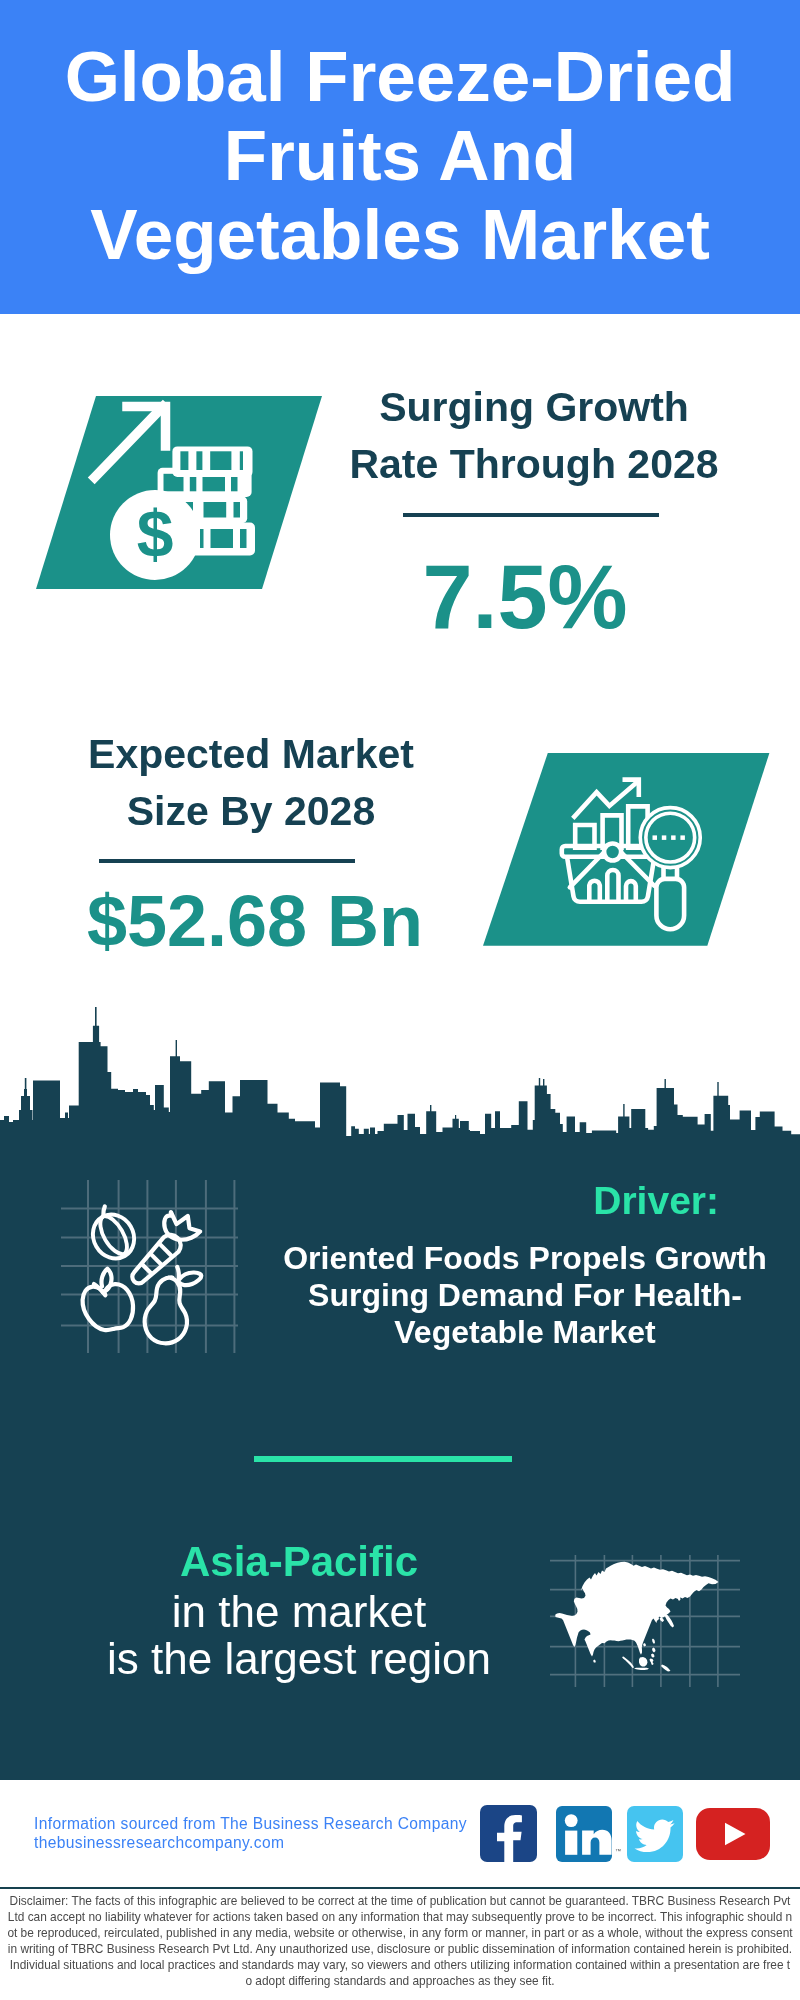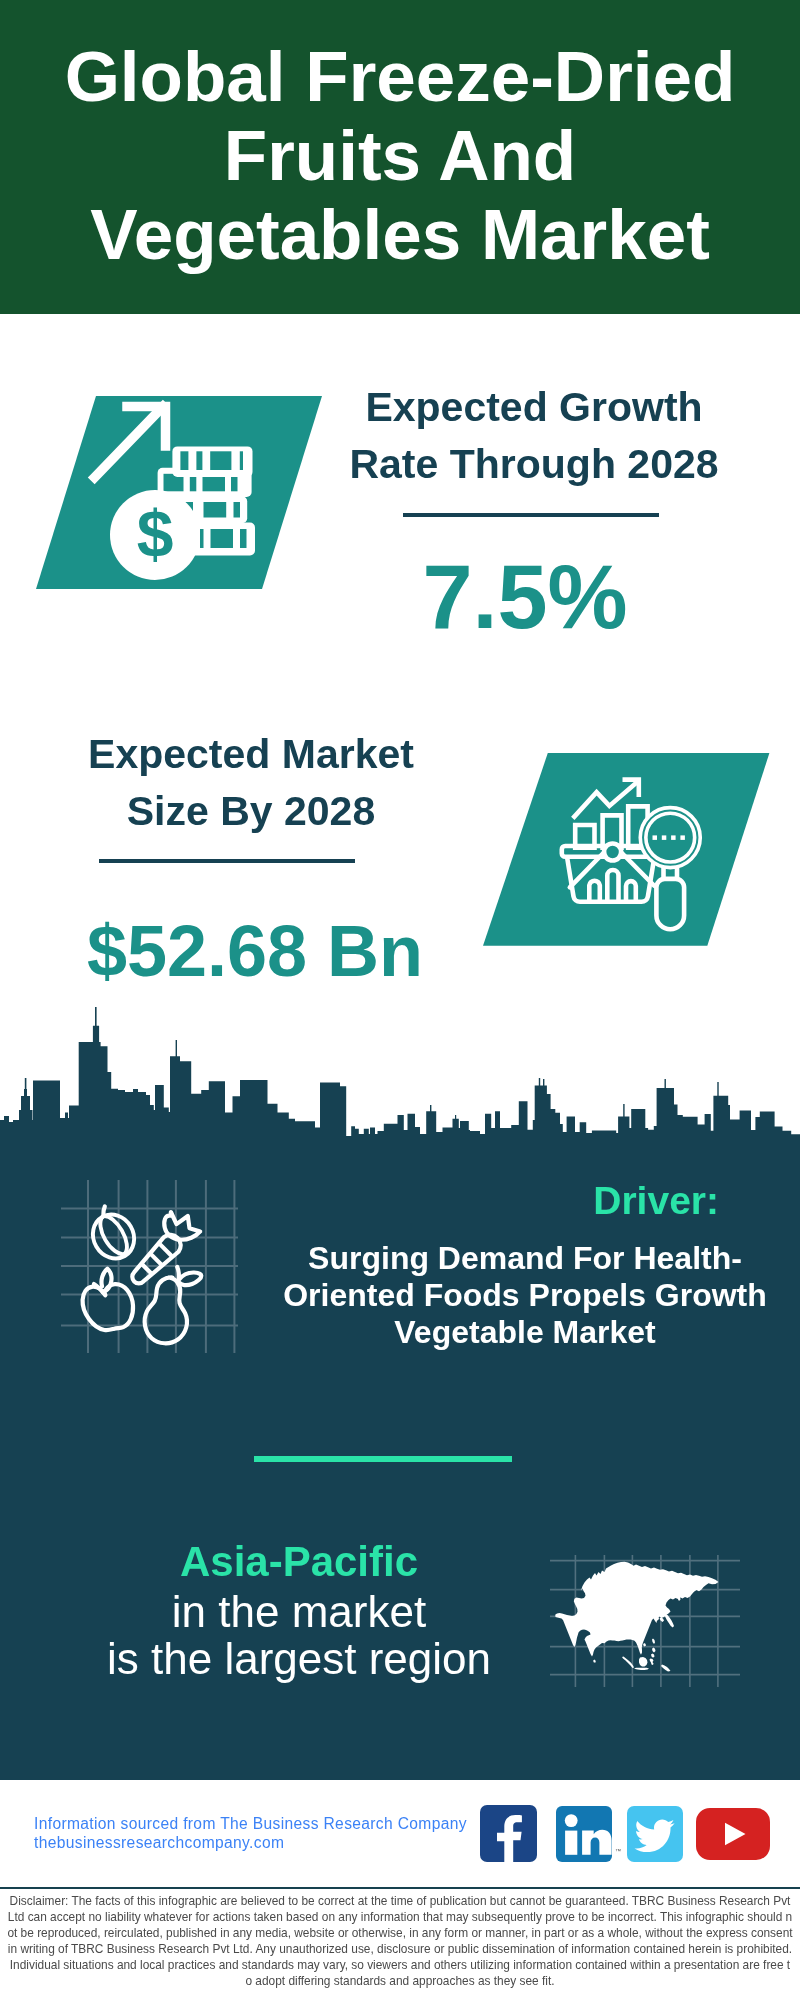--- a/index.html
+++ b/index.html
@@ -1,20 +1,20 @@
 <!DOCTYPE html>
 <html><head>
 <meta charset="utf-8">
 <style>
   html,body{margin:0;padding:0;}
   body{width:800px;height:2000px;background:#fff;font-family:"Liberation Sans",sans-serif;overflow:hidden;}
   .page{position:relative;width:800px;height:2000px;background:#fff;}
 
   
-  .hdr{position:absolute;left:0;top:0;width:800px;height:314px;background:#14532d;}
+  .hdr{position:absolute;left:0;top:0;width:800px;height:314px;background:#3b82f6;}
   .hdr .t{position:absolute;left:0;top:37px;width:800px;color:#fff;font-size:71px;font-weight:bold;
           text-align:center;line-height:79px;}
 
   
   .para{position:absolute;}
 
   
   .lbl{position:absolute;color:#164152;font-size:41px;font-weight:bold;line-height:56.5px;text-align:center;}
   .rule{position:absolute;background:#164152;height:4px;}
   .big{position:absolute;color:#1B9189;font-weight:bold;text-align:center;white-space:nowrap;}
@@ -82,32 +82,32 @@
         <rect x="209.8" y="61.3" width="3.2" height="18.7"></rect>
       </g>
     </g>
     <g>
       <circle cx="125" cy="145" r="45" fill="#ffffff"></circle>
       <text x="125" y="166.5" font-family="Liberation Sans, sans-serif" font-size="66" font-weight="bold" fill="#1B9189" text-anchor="middle">$</text>
     </g>
   </svg>
 
   <div class="lbl" style="left:334px;top:379px;width:400px;">
-    <div>Expected Growth</div>
+    <div>Surging Growth</div>
     <div>Rate Through 2028</div>
   </div>
   <div class="rule" style="left:403px;top:513px;width:256px;"></div>
   <div class="big" style="left:325px;top:546px;width:400px;font-size:90px;">7.5%</div>
 
   <div class="lbl" style="left:51px;top:726px;width:400px;">
     <div>Expected Market</div>
     <div>Size By 2028</div>
   </div>
   <div class="rule" style="left:99px;top:859px;width:256px;"></div>
-  <div class="big" style="left:55px;top:910px;width:400px;font-size:72px;">$52.68 Bn</div>
+  <div class="big" style="left:55px;top:880px;width:400px;font-size:72px;">$52.68 Bn</div>
 
   <svg class="para" style="left:470px;top:748px;" width="310" height="205" viewBox="0 0 310 205">
     <polygon points="77.8,5 299.4,5 237.3,197.7 13,197.7" fill="#1B9189"></polygon>
     <g fill="none" stroke="#fff" stroke-width="4.6" stroke-linecap="butt" stroke-linejoin="miter">
 
       <g>
         <path d="M102.8,70.4 L126.6,44.2 L139.4,57.9 L168.4,32.9"></path>
         <path d="M152.5,31.6 L168.8,31.6 L168.8,48.9"></path>
       </g>
 
@@ -188,22 +188,22 @@
       <path d="M54.0,106.2 c-1.6,-6.3 0.6,-13.6 5.5,-17.5 c4.0,3.6 5.1,10.2 2.9,15.8 c-1.6,4.1 -4.6,7 -7.8,7.6"></path>
 
       <path d="M124.5,97.5 c-7.4,-0.6 -13.6,3.8 -15.4,10.5 c-1.2,4.7 -0.2,9 -2.4,12.9 c-2.1,3.7 -5.7,6.1 -7.8,10.5 c-4.4,9.2 -2.1,20.7 4.8,26.8 c7,6.3 18.3,6.8 26.2,1.3 c8.3,-5.7 11.4,-17.4 7.3,-26.2 c-1.8,-3.9 -4.7,-6.5 -5.6,-10.3 c-1,-3.6 0.4,-7.2 0.6,-11.1 c0.4,-7.4 -4.4,-13.8 -11.7,-14.4"></path>
       <path d="M130.8,98.5 c0.3,-4.4 -0.3,-8.6 -1.6,-11.6"></path>
       <path d="M131.1,99.5 c3.4,-4.4 9.2,-7.2 15,-7 c4.2,0.2 7.1,1.7 7.2,3.3 c0.1,2.3 -4.1,6.3 -9.2,8.2 c-5.5,2 -11,1.3 -13,-1.5"></path>
     </g>
   </svg>
 
   <div class="drv-h" style="left:319px;top:1179px;width:400px;">Driver:</div>
   <div class="drv-b" style="left:275px;top:1240px;width:500px;">
+    <div>Oriented Foods Propels Growth</div>
     <div>Surging Demand For Health-</div>
-    <div>Oriented Foods Propels Growth</div>
     <div>Vegetable Market</div>
   </div>
   <div class="grn-rule" style="left:254px;top:1456px;width:258px;height:6px;"></div>
 
   <div class="ap-g" style="left:99px;top:1538px;width:400px;">Asia-Pacific</div>
   <div class="ap-w" style="left:99px;top:1588px;width:400px;">
     <div>in the market</div>
     <div>is the largest region</div>
   </div>
 

